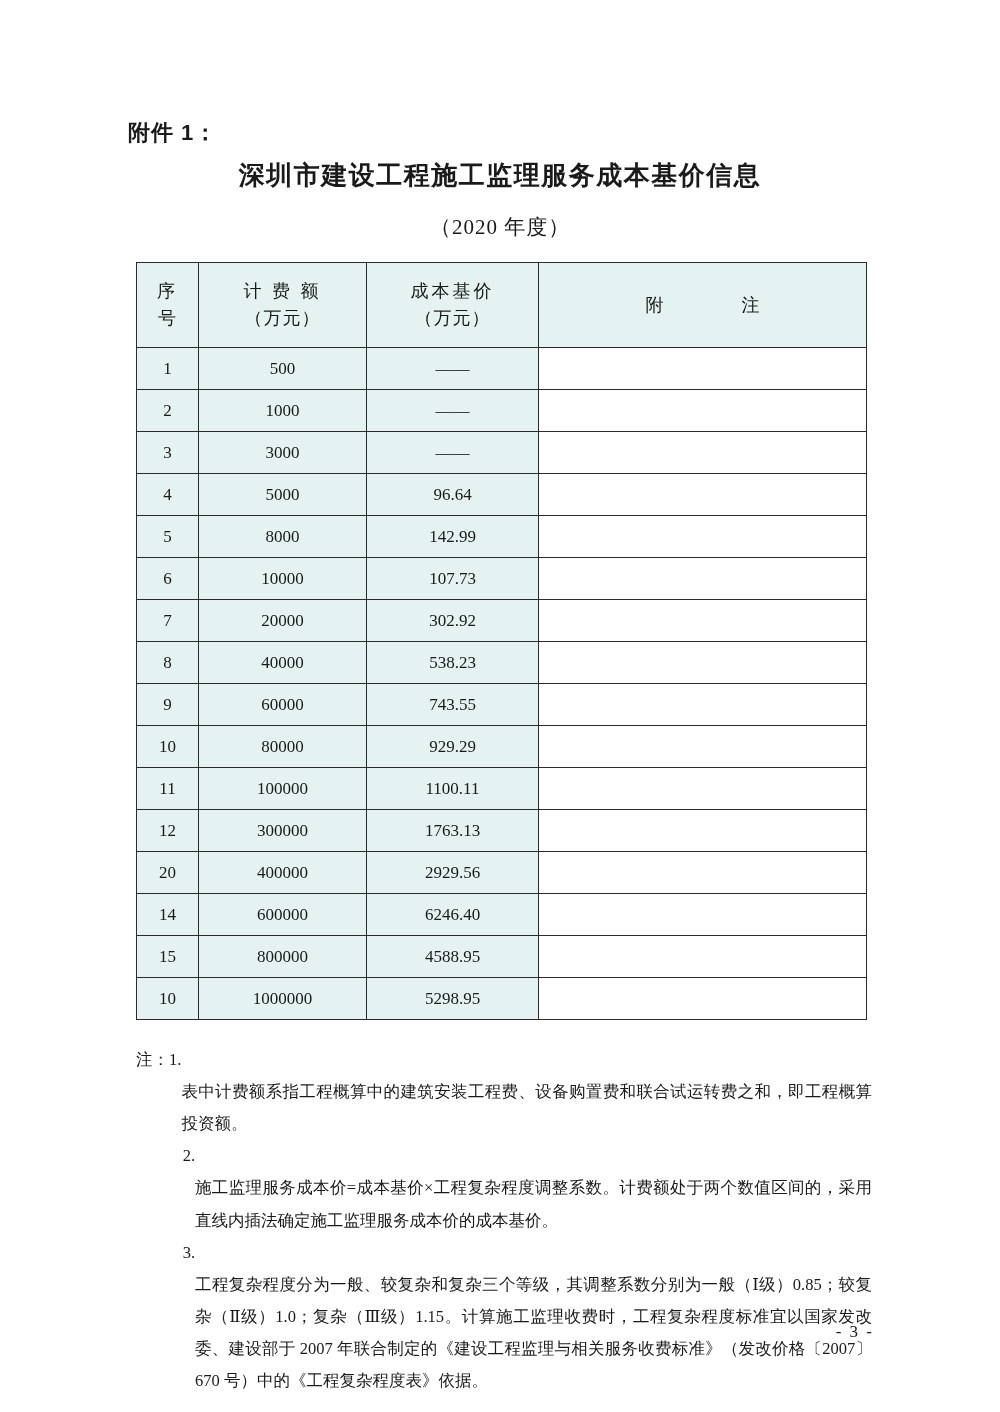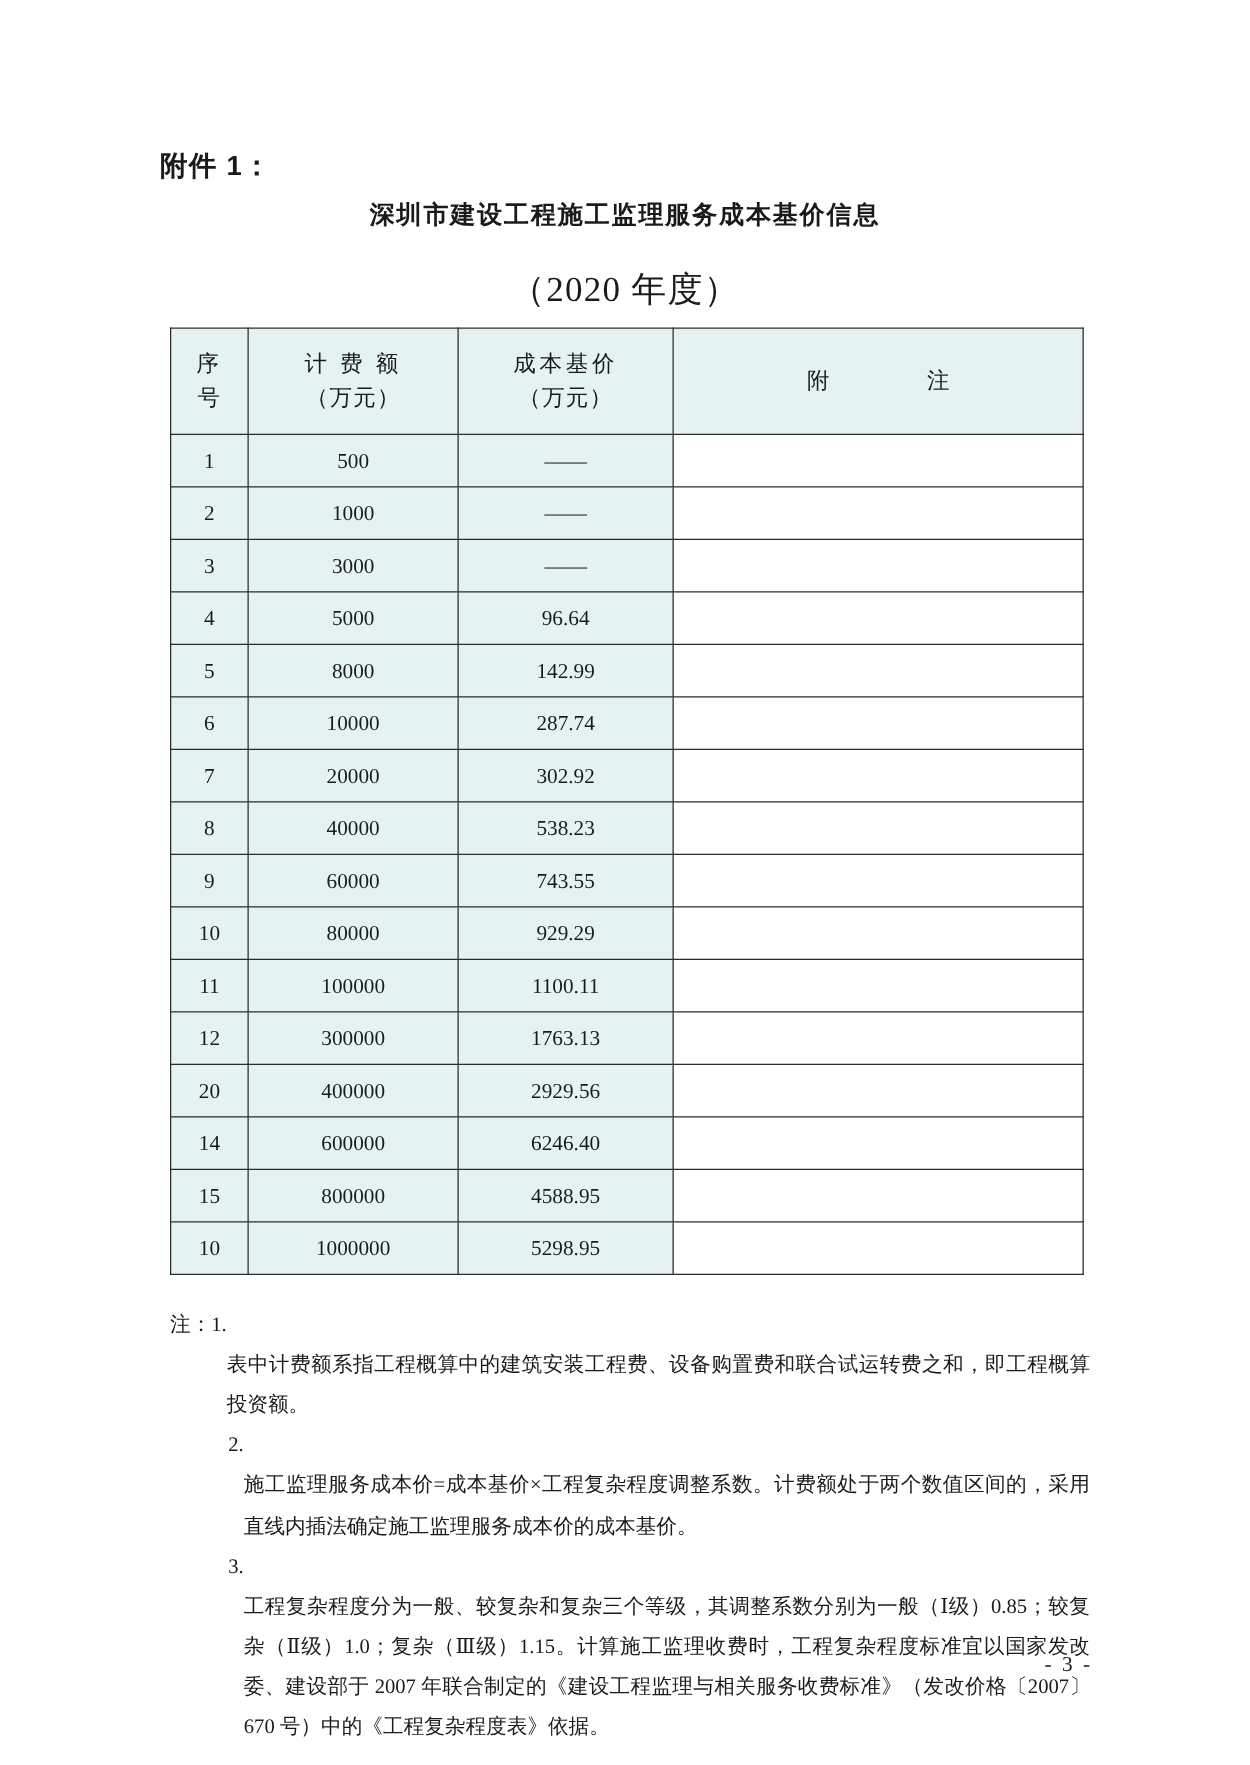--- a/index.html
+++ b/index.html
@@ -32,31 +32,31 @@
     letter-spacing: 1px;
   }
   .doc-title {
     position: absolute;
     left: 0;
     right: 0;
     top: 158px;
     text-align: center;
     font-family: "Liberation Sans", "DejaVu Sans", sans-serif;
     font-weight: bold;
-    font-size: 20px;
+    font-size: 26px;
     letter-spacing: 1.5px;
   }
   .doc-subtitle {
     position: absolute;
     left: 0;
     right: 0;
     top: 213px;
     text-align: center;
     font-family: "Liberation Serif", "DejaVu Serif", serif;
-    font-size: 28px;
+    font-size: 21px;
     letter-spacing: 1px;
   }
   table.price-table {
     position: absolute;
     left: 136px;
     top: 262px;
     width: 730px;
     border-collapse: collapse;
     table-layout: fixed;
   }
@@ -85,21 +85,21 @@
   table.price-table tbody td.idx,
   table.price-table tbody td.fee,
   table.price-table tbody td.base {
     background: #e4f3f1;
   }
   table.price-table tbody td.note {
     background: #ffffff;
   }
   .hdr-line1 { display: block; letter-spacing: 3px; }
   .hdr-line2 { display: block; letter-spacing: 1px; }
-  .hdr-note { letter-spacing: 14px; padding-left: 14px; font-family: Liberation Mono, monospace; }
+  .hdr-note { letter-spacing: 14px; padding-left: 14px; }
 
   .notes {
     position: absolute;
     left: 136px;
     top: 1044px;
     width: 736px;
     font-family: "Liberation Serif", "DejaVu Serif", serif;
     font-size: 16.5px;
     line-height: 1.95;
   }
@@ -194,21 +194,21 @@
       </tr>
       <tr>
         <td class="idx">5</td>
         <td class="fee">8000</td>
         <td class="base">142.99</td>
         <td class="note"></td>
       </tr>
       <tr>
         <td class="idx">6</td>
         <td class="fee">10000</td>
-        <td class="base">287.74</td>
+        <td class="base">107.73</td>
         <td class="note"></td>
       </tr>
       <tr>
         <td class="idx">7</td>
         <td class="fee">20000</td>
         <td class="base">302.92</td>
         <td class="note"></td>
       </tr>
       <tr>
         <td class="idx">8</td>

